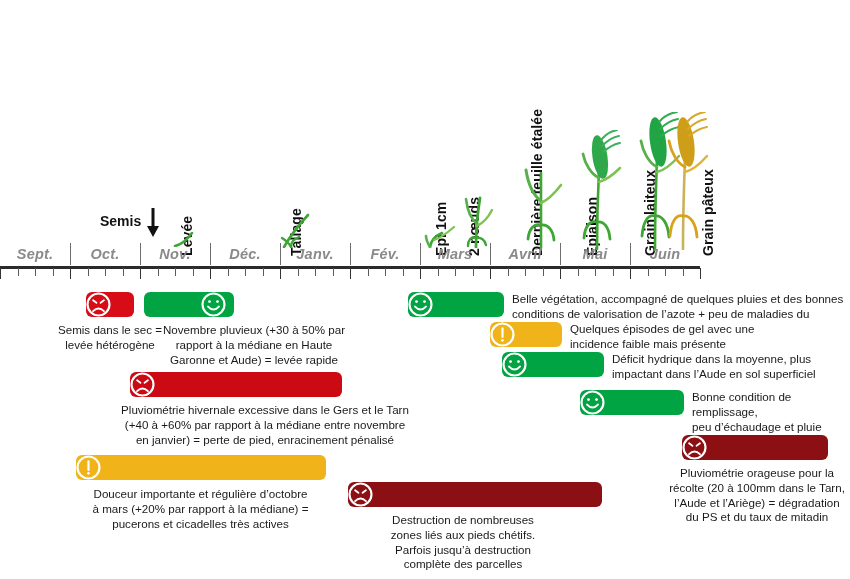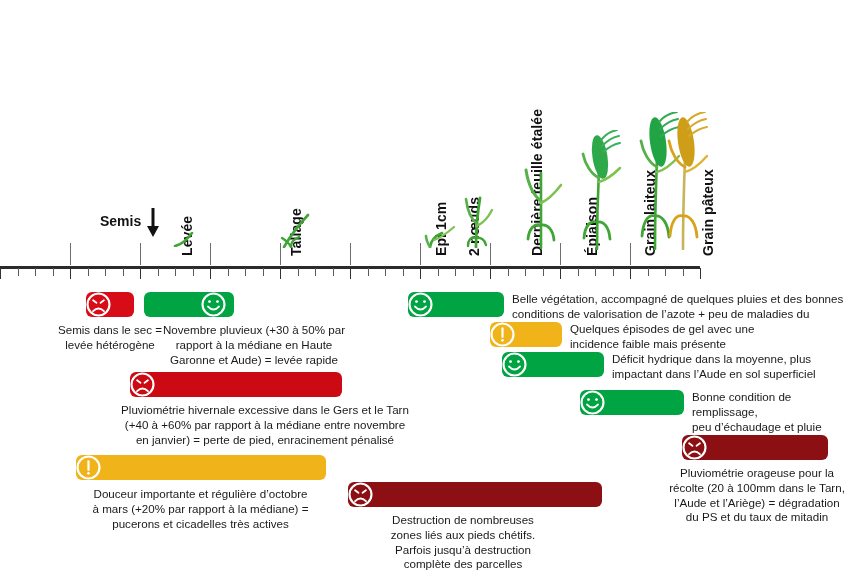--- a/index.html
+++ b/index.html
@@ -145,20 +145,32 @@
       <path d="M27 10 C32 4 38 1 45 0" stroke="#D7A92A" stroke-width="2" fill="none" stroke-linecap="round"></path>
       <path d="M28 17 C34 11 40 8 46 7" stroke="#D7A92A" stroke-width="2" fill="none" stroke-linecap="round"></path>
       <path d="M29 24 C35 19 41 16 47 15" stroke="#D7A92A" stroke-width="2" fill="none" stroke-linecap="round"></path>
       <path d="M25 55 C17 51 11 40 9 29" stroke="#D9A21B" stroke-width="2.8" fill="none" stroke-linecap="round"></path>
       <path d="M25 60 C33 58 40 52 47 44" stroke="#E0B33A" stroke-width="2.5" fill="none" stroke-linecap="round"></path>
       <path d="M23 104 C16 102 11 110 10 124" stroke="#D9A21B" stroke-width="2.8" fill="none" stroke-linecap="round"></path>
       <path d="M23 104 C30 103 36 111 37 125" stroke="#D9A21B" stroke-width="2.8" fill="none" stroke-linecap="round"></path>
     </svg>
   </div>
 
+  <div class="axis-band">
+    <div class="month" style="left:0px;width:70px;">Sept.</div>
+    <div class="month" style="left:70px;width:70px;">Oct.</div>
+    <div class="month" style="left:140px;width:70px;">Nov.</div>
+    <div class="month" style="left:210px;width:70px;">Déc.</div>
+    <div class="month" style="left:280px;width:70px;">Janv.</div>
+    <div class="month" style="left:350px;width:70px;">Fév.</div>
+    <div class="month" style="left:420px;width:70px;">Mars</div>
+    <div class="month" style="left:490px;width:70px;">Avril</div>
+    <div class="month" style="left:560px;width:70px;">Mai</div>
+    <div class="month" style="left:630px;width:70px;">Juin</div>
+  </div>
 
   <div class="month-sep" style="left:70px;"></div>
   <div class="month-sep" style="left:140px;"></div>
   <div class="month-sep" style="left:210px;"></div>
   <div class="month-sep" style="left:280px;"></div>
   <div class="month-sep" style="left:350px;"></div>
   <div class="month-sep" style="left:420px;"></div>
   <div class="month-sep" style="left:490px;"></div>
   <div class="month-sep" style="left:560px;"></div>
   <div class="month-sep" style="left:630px;"></div>

